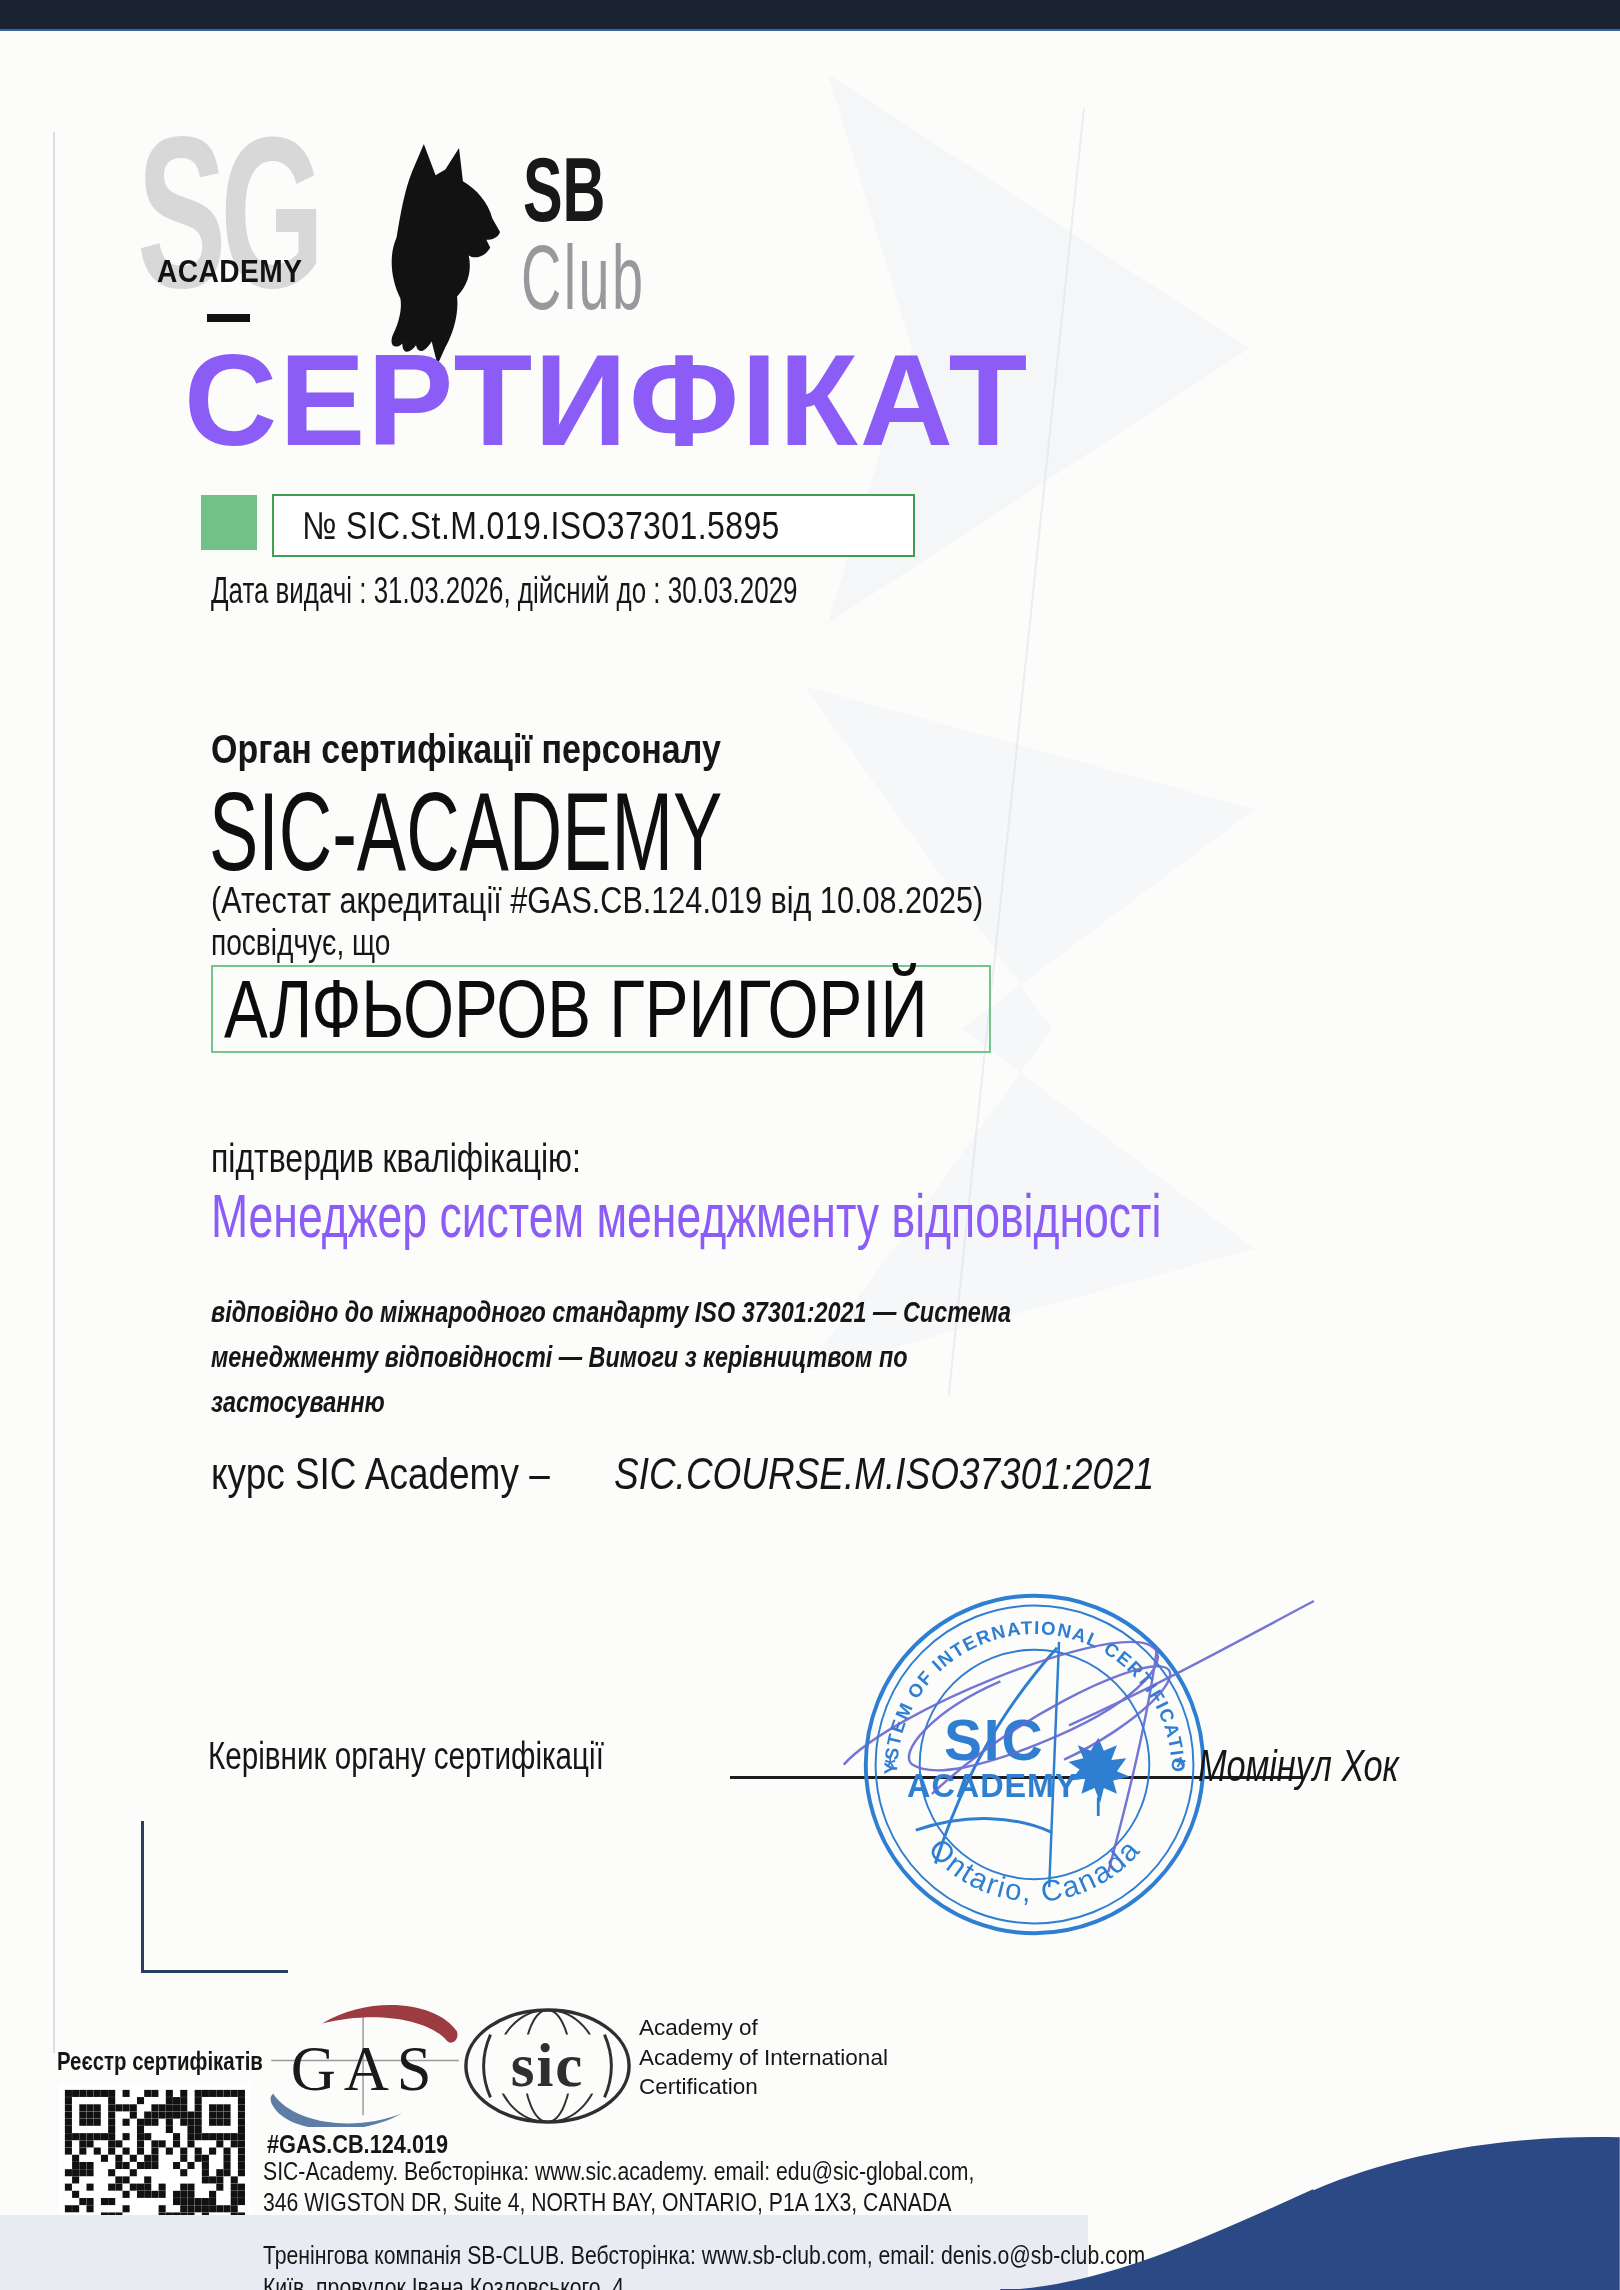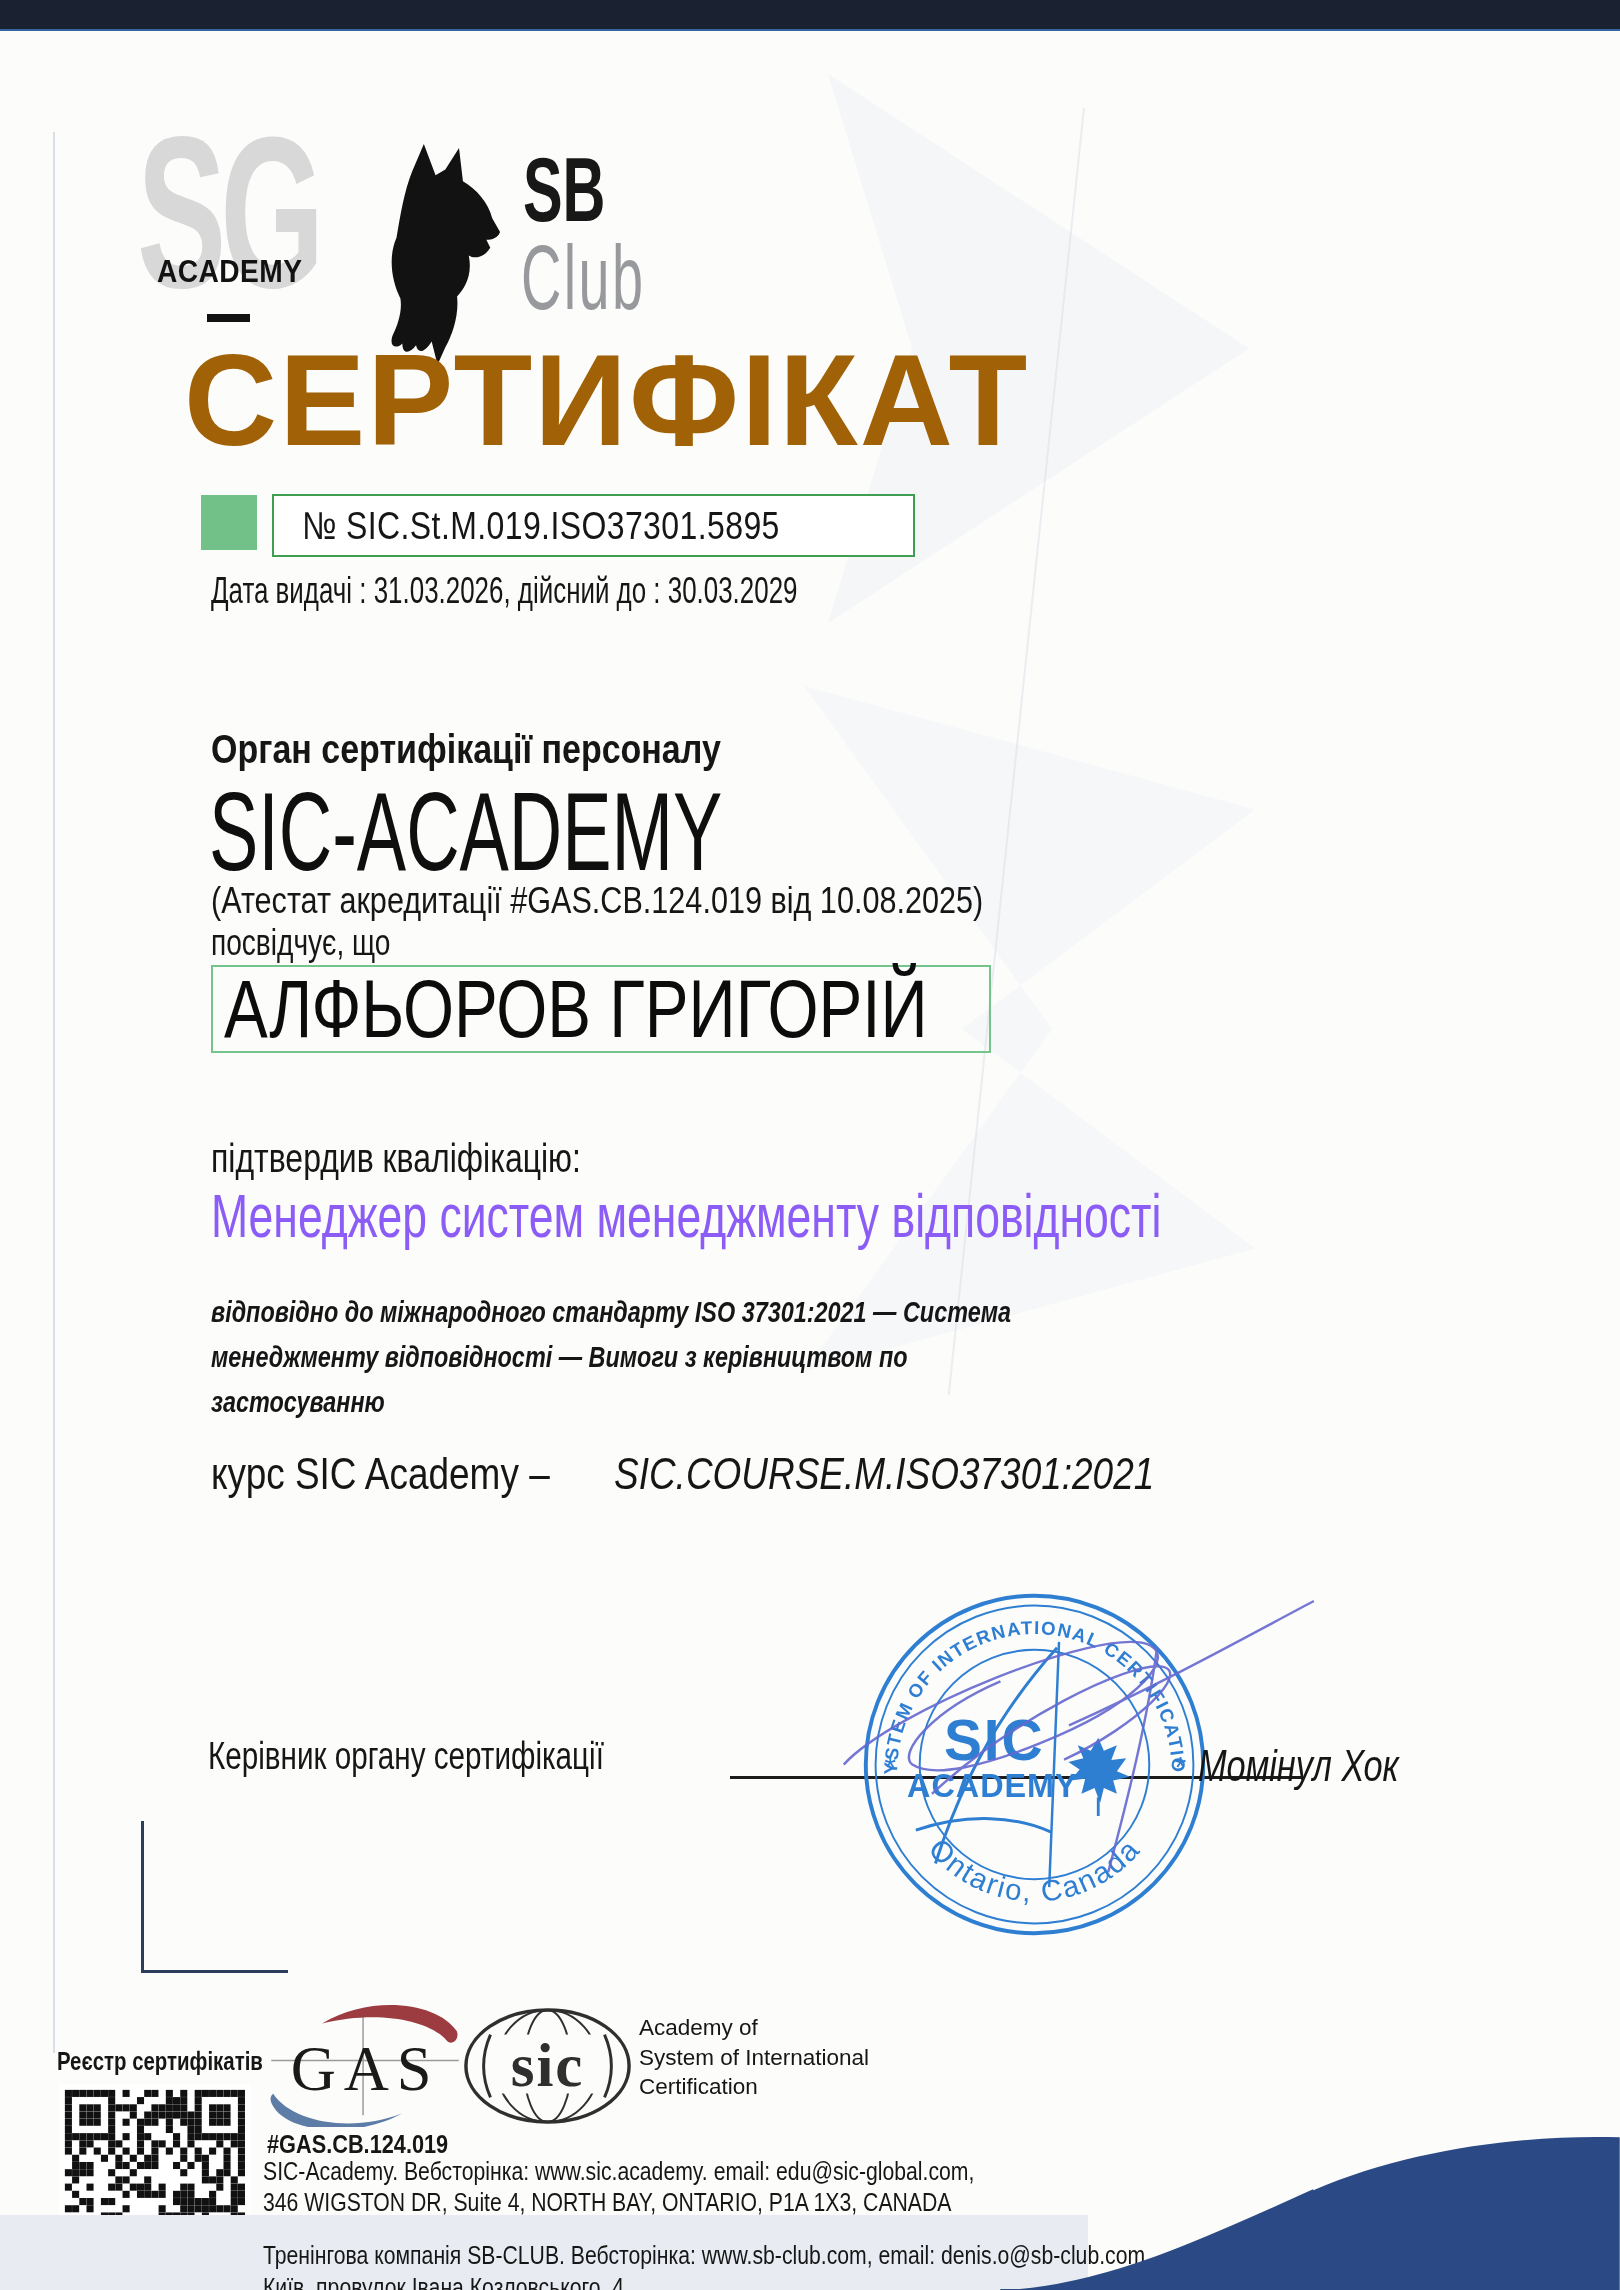--- a/index.html
+++ b/index.html
@@ -23,21 +23,21 @@
 
   
   .sg-logo{left:137px;top:165px;width:196px;height:176px;}
   .sg-letters{position:absolute;left:0;top:-61px;font-size:216px;font-weight:700;color:#d8d8d8;letter-spacing:-9.8px;line-height:1;transform:scaleX(.62);transform-origin:0 0;}
   .sg-academy{position:absolute;left:19.6px;top:88px;font-size:32px;font-weight:800;color:#121212;letter-spacing:0.5px;transform:scaleX(.88);transform-origin:0 0;}
   .sg-underscore{position:absolute;left:70px;top:149px;width:43px;height:7.8px;background:#121212;}
   .wolf{left:375px;top:142px;}
   .sb-title{left:523px;top:145px;font-size:90px;font-weight:800;color:#181818;line-height:1;--sx:.66;}
   .sb-sub{left:521px;top:233px;font-size:90px;font-weight:300;color:#97999c;line-height:1;letter-spacing:3.9px;--sx:.62;}
 
-  .title{left:184px;top:331px;font-size:129px;font-weight:700;color:#a16207;letter-spacing:2px;line-height:1.08;}
+  .title{left:184px;top:331px;font-size:129px;font-weight:700;color:#8b5cf6;letter-spacing:2px;line-height:1.08;}
 
   .green-square{left:201px;top:495px;width:56px;height:55px;background:var(--light-green,#72c189);}
   .numbox{left:272px;top:494px;width:639px;height:59px;border:2.9px solid var(--accent-green,#3f9e52);background:#fff;
           display:flex;align-items:center;justify-content:center;}
   .numbox span{font-size:39px;letter-spacing:0.5px;--sx:.82;}
 
   .dateline{left:211px;top:570px;font-size:36px;--sx:.72;}
 
   .org-label{left:211px;top:727px;font-size:40px;font-weight:700;--sx:.85;}
   .org-name{left:209px;top:772px;font-size:112px;font-weight:400;line-height:1.08;color:#0f0f0f;--sx:.66;}
@@ -538,21 +538,21 @@
       <ellipse cx="88" cy="62" rx="24" ry="57" stroke-width="2"></ellipse>
     </g>
     <rect x="26" y="30" width="124" height="60" fill="#fcfcfb"></rect>
     <text x="88" y="82" text-anchor="middle" class="serif" font-family="Liberation Serif,serif" font-weight="700" font-size="62" letter-spacing="2" fill="#2f2f2f">sic</text>
     <path d="M30,30 Q16,62 30,94" stroke="#2f2f2f" stroke-width="3" fill="none"></path>
     <path d="M146,30 Q160,62 146,94" stroke="#2f2f2f" stroke-width="3" fill="none"></path>
   </svg>
 
   <div class="abs member">
     <span style="display:block">Academy of</span>
-    <span style="display:block">System of International</span>
+    <span style="display:block">Academy of International</span>
     <span style="display:block">Certification</span>
   </div>
 
   <div class="abs contact">
     <span class="cx">SIC-Academy. Вебсторінка: www.sic.academy. email: edu@sic-global.com,</span>
     <span class="cx">346 WIGSTON DR, Suite 4, NORTH BAY, ONTARIO, P1A 1X3, CANADA</span>
   </div>
 
   <div class="abs band"></div>
 

